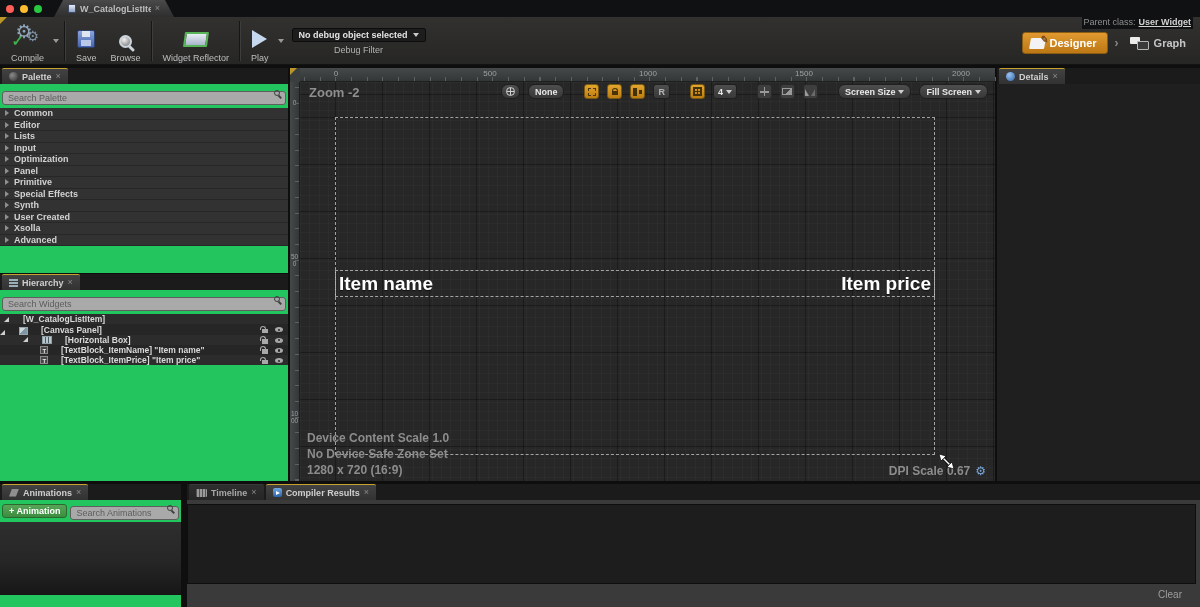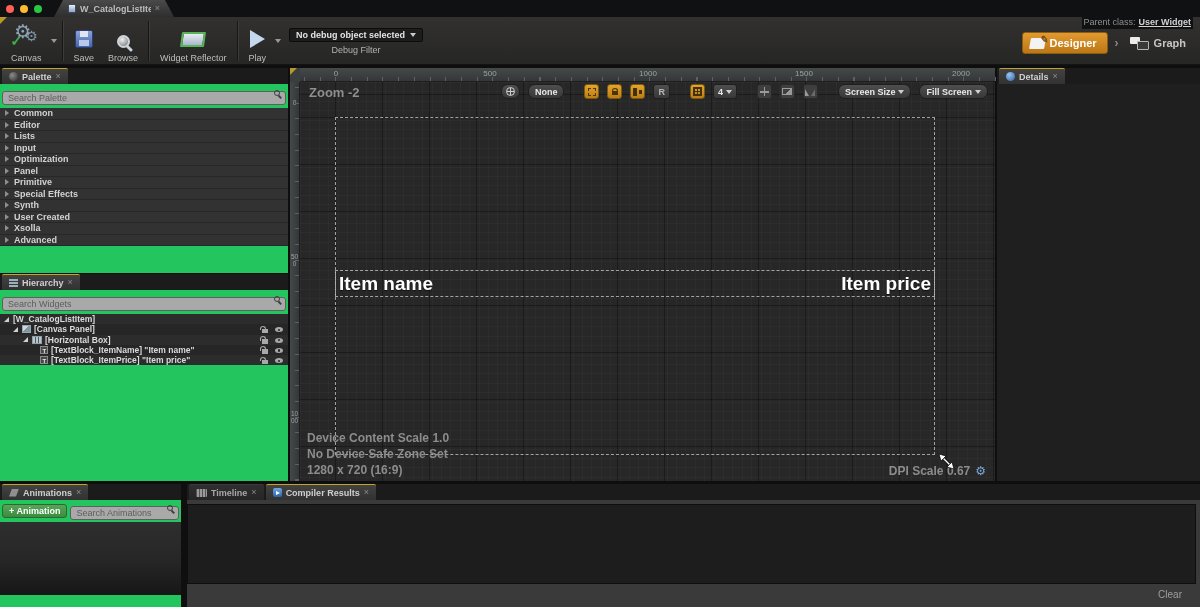--- a/index.html
+++ b/index.html
@@ -88,21 +88,21 @@
   
   .pal-ico { width:9px; height:9px; border-radius:50%; background:radial-gradient(circle at 35% 35%,#8a8a8a,#2f2f2f); }
   .pal-list { }
   .pal-row { height:11.5px; background:#323232; border-bottom:1px solid #272727;
     display:flex; align-items:center; gap:5px; padding-left:5px; }
   .pal-row span.lbl { font-size:9px; font-weight:bold; color:#d2d2d2; }
   .exp { width:0; height:0; border-left:4px solid #8f8f8f; border-top:3px solid transparent; border-bottom:3px solid transparent; }
   
   .hier-ico { width:9px; height:8px; background:repeating-linear-gradient(to bottom,#9ab0b8 0 1.5px,transparent 1.5px 3px); }
   .tree { background:#262626; }
-  .hrow { height:10.3px; display:flex; align-items:center; gap:3px; font-size:8.5px; font-weight:bold; color:#dadada; position:relative; }
+  .hrow { height:10.3px; display:flex; align-items:center; gap:13px; font-size:8.5px; font-weight:bold; color:#dadada; position:relative; }
   .hrow:nth-child(odd) { background:#2c2c2c; }
   .texp { width:0; height:0; border-bottom:5px solid #cfcfcf; border-left:5px solid transparent; margin-right:1px; }
   .cpicon { width:9px; height:8px; border:1px solid #97a5ad; background:linear-gradient(135deg,#cdd6da 45%,#7f96a4 45%); }
   .hbicon { width:10px; height:8px; border:1px solid #8fa0a8; background:repeating-linear-gradient(to right,#b9c6cc 0 2px,#4e5a60 2px 3px); }
   .ticon { width:8px; height:8px; background:#474747; border:1px solid #8a8a8a; position:relative; }
   .ticon::after { content:'T'; position:absolute; left:1.5px; top:0.5px; font-size:6px; font-weight:bold; color:#e8e8e8; }
   .rowicons { position:absolute; right:5px; top:2px; display:flex; gap:7px; align-items:center; }
   .ico-lock { width:6px; height:4.5px; background:#a8a8a8; position:relative; margin-top:2.5px; }
   .ico-lock::before { content:''; position:absolute; left:-2px; top:-3px; width:4px; height:3.5px;
     border:1px solid #a8a8a8; border-bottom:none; border-radius:3px 3px 0 0; }
@@ -209,21 +209,21 @@
 
   <div class="toolbar">
     <span class="well-corner" style="left:0;top:0;"></span>
     <div class="tb-inner">
       <div class="tbtn">
         <span class="icon-stack">
           <span class="gear1">⚙</span>
           <span class="gear2">⚙</span>
           <span class="gcheck">✓</span>
         </span>
-        <span class="tlabel">Canvas</span>
+        <span class="tlabel">Compile</span>
       </div>
       <span class="tcaret"></span>
       <div class="tsep"></div>
       <div class="tbtn">
         <span class="floppy"></span>
         <span class="tlabel">Save</span>
       </div>
       <div class="tbtn">
         <span class="magbig"></span>
         <span class="tlabel">Browse</span>
@@ -337,21 +337,21 @@
     </div>
     <div class="searchwrap">
       <input class="search" placeholder="Search Widgets" style="">
       <span class="magicon"></span>
     </div>
     <div class="tree">
       <div class="hrow" style="padding-left:4px;">
         <span class="texp"></span>
         <span>[W_CatalogListItem]</span>
       </div>
-      <div class="hrow" style="padding-left:13px;">
+      <div class="hrow" style="align-items:flex-end;">
         <span class="texp"></span>
         <span class="cpicon"></span>
         <span>[Canvas Panel]</span>
         <span class="rowicons">
             <span class="ico-lock"></span>
             <span class="ico-eye"></span>
           </span>
       </div>
       <div class="hrow" style="padding-left:23px;">
         <span class="texp"></span>

